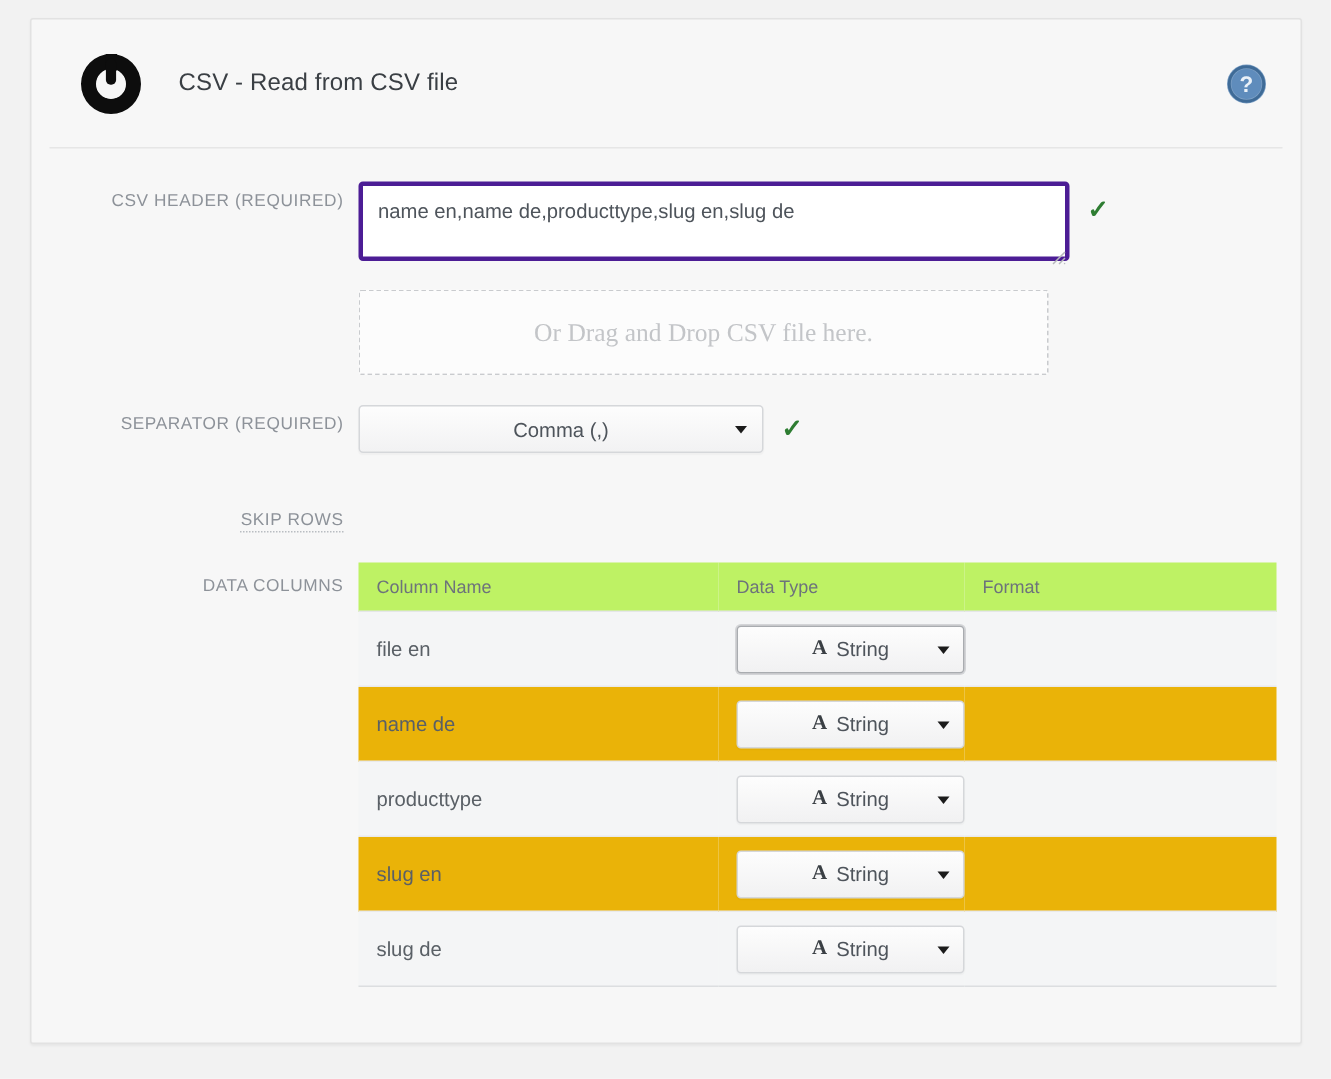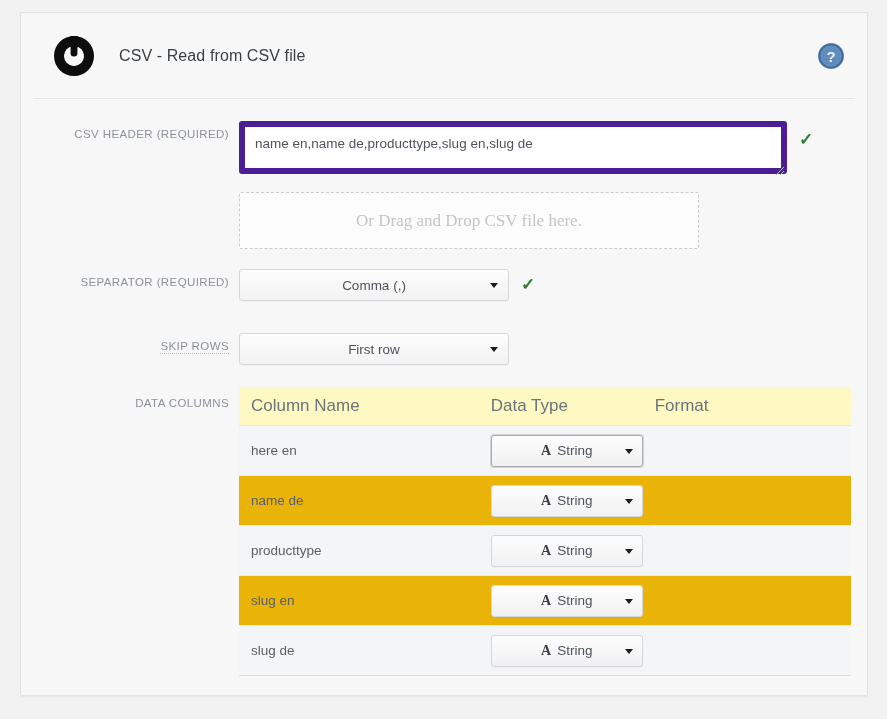--- a/index.html
+++ b/index.html
@@ -85,23 +85,23 @@
     padding-bottom: 1px;
   }
   .form-field {
     flex: 1 1 auto;
     display: flex;
     align-items: flex-start;
   }
 
   
   .csv-textarea {
-    width: 548px;
+    width: 474px;
     height: 53px;
-    border: 6px solid #4c1d95;
+    border: 3px solid #4c1d95;
     border-radius: 3px;
     background: #ffffff;
     padding: 8px 10px;
     font-family: "Liberation Sans", sans-serif;
     font-size: 13.5px;
     color: #4e545b;
     resize: none;
     outline: none;
     line-height: 1.4;
     overflow: hidden;
@@ -174,25 +174,25 @@
   }
 
   
   .dc-row { align-items: flex-start; }
   .dc-table {
     width: 612px;
     border-collapse: collapse;
     font-size: 13.5px;
   }
   .dc-table thead th {
-    background: #fef9c3;
+    background: #bef264;
     color: #6d737b;
     font-weight: 400;
     text-align: left;
-    font-size: 17px;
+    font-size: 12px;
     padding: 9px 0 9px 12px;
     border-bottom: 1px solid #e4e6e8;
   }
   .th-col { width: 246px; }
   .th-type { width: 152px; }
   .th-format { width: 214px; }
 
   .dc-table tbody td {
     padding: 0 0 0 12px;
     height: 50px;
@@ -299,43 +299,37 @@
           <span class="caret"></span>
         </div>
         <div class="check-mark" style="margin-top:7px;">✓</div>
       </div>
     </div>
 
     <div class="form-row" style="margin-top:32px;">
       <div class="form-label tip">
         <span>SKIP ROWS</span>
       </div>
-      <div class="form-field">
-        <div class="select-box">
-          <span class="select-value">First row</span>
-          <span class="caret"></span>
-        </div>
-      </div>
     </div>
 
     <div class="form-row dc-row" style="margin-top:22px;">
       <div class="form-label" style="padding-top:10px;">DATA COLUMNS</div>
       <div class="form-field">
         <table class="dc-table">
           <thead>
             <tr>
               <th class="th-col">Column Name</th>
               <th class="th-type">Data Type</th>
               <th class="th-format">Format</th>
             </tr>
           </thead>
           <tbody>
 
             <tr class="odd">
-              <td>here en</td>
+              <td>file en</td>
               <td class="type-cell">
                 <div class="type-select focused">
                   <span class="type-a">A</span>
                   <span class="type-label">String</span>
                   <span class="type-caret"></span>
                 </div>
               </td>
               <td></td>
             </tr>
 

